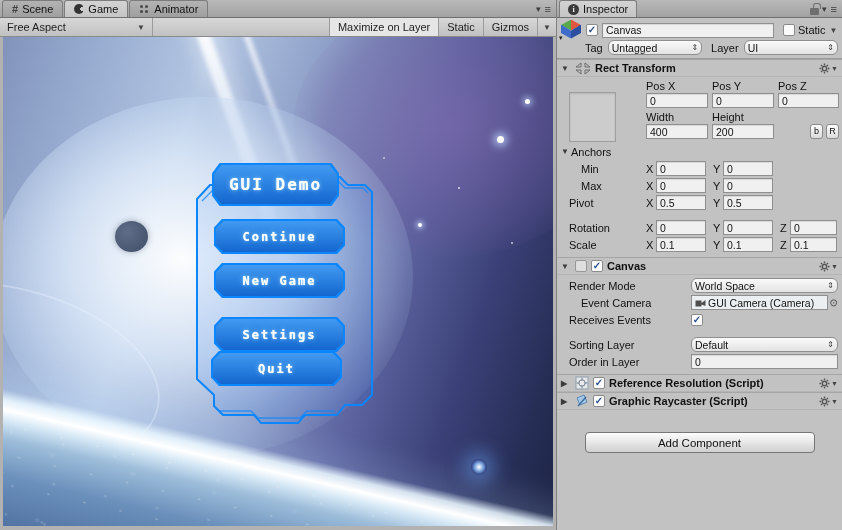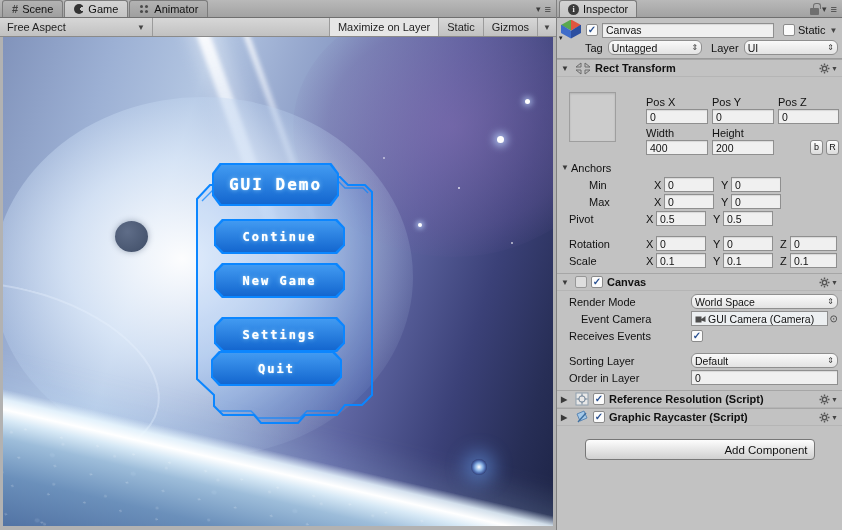--- a/index.html
+++ b/index.html
@@ -117,23 +117,23 @@
   .axfield.wide { width:47px; margin-right:0; }
   .labelcol { width:77px; flex:0 0 auto; }
   .valuecol { flex:1; }
   .minibtn { width:13px; height:15px; background:linear-gradient(#fdfdfd,#dcdcdc); border:1px solid #8a8a8a;
     border-radius:3px; font-size:9px; text-align:center; line-height:13px; margin-left:3px; }
   .anchor-preview { position:absolute; left:12px; top:33px; width:47px; height:50px; background:#cccccc;
     border:1px solid #9e9e9e; box-shadow:inset 0 1px 2px rgba(0,0,0,.12); }
   #rect-section { position:relative; }
   .sep-gap { height:8px; }
 
-  #add-component { display:block; margin:13px auto 0 auto; width:230px; height:21px;
+  #add-component { display:block; margin:22px auto 0 auto; width:230px; height:21px;
     background:linear-gradient(#fdfdfd,#d0d0d0); border:1px solid #777; border-radius:4px;
-    font-size:11.5px; color:#111; text-align:right; line-height:19px; }
+    font-size:11.5px; color:#111; text-align:center; line-height:19px; }
 
   
   .icon-hash { font-size:11px; font-weight:bold; color:#3f3f3f; }
   .pac { width:10px; height:10px; border-radius:50%;
     background:conic-gradient(from 0deg, #333 0 55deg, rgba(0,0,0,0) 55deg 125deg, #333 125deg 360deg); }
   .animdots { width:3px; height:3px; border-radius:50%; background:#4a4a4a;
     box-shadow:5px 0 0 #4a4a4a, 0 5px 0 #4a4a4a, 5px 5px 0 #4a4a4a; margin:0 7px 5px 1px; }
   .info-i { width:11px; height:11px; border-radius:50%; background:#3b3b3b; color:#eee; font-size:8px;
     font-weight:bold; text-align:center; line-height:11px; font-family:"Liberation Serif",serif; }
   .cube { position:relative; width:20px; height:21px; flex:0 0 auto; margin-right:5px; }
@@ -142,21 +142,21 @@
     background:linear-gradient(90deg,#5aa84e 50%, #e0563f 50%); }
   .cube .lf { position:absolute; left:0; top:5px; width:10px; height:14px;
     clip-path:polygon(0 0,100% 45%,100% 100%,0 60%); background:#3f6cc9; }
   .cube .rt2 { position:absolute; left:10px; top:5px; width:10px; height:14px;
     clip-path:polygon(0 45%,100% 0,100% 60%,0 100%); background:#2c4fa0; }
   .cube .dd { position:absolute; left:-2px; bottom:-1px; font-size:7px; color:#222; }
   .canvas-ico { width:12px; height:12px; background:#dedede; border:1px solid #979797; border-radius:2px; flex:0 0 auto; }
   .sq { flex:0 0 auto; display:flex; }
 
   .comp-title { white-space:nowrap; }
-  .indent1 { padding-left:32px; }
+  .indent1 { padding-left:24px; }
 </style>
 </head>
 <body>
 
 <div id="left-panel">
   <div class="tabstrip">
     <div class="tab">
       <span class="icon-hash">#</span>
       <span>Scene</span>
     </div>
@@ -288,21 +288,21 @@
           <circle cx="5.5" cy="5.5" r="2.2"></circle>
               <path d="M5.5 0.5 v1.6 M5.5 8.9 v1.6 M0.5 5.5 h1.6 M8.9 5.5 h1.6 M2 2 l1.1 1.1 M7.9 7.9 L9 9 M9 2 L7.9 3.1 M3.1 7.9 L2 9"></path>
         </g>
           </svg>
           <span class="dd-arrow">▼</span>
       </span>
     </div>
 
     <div class="anchor-preview"></div>
 
-    <div class="grid3" style="margin-top:19px;">
+    <div class="grid3" style="margin-top:3px;">
       <span class="cell">Pos X</span>
       <span class="cell">Pos Y</span>
       <span class="cell">Pos Z</span>
     </div>
     <div class="grid3" style="margin-top:1px;">
       <input class="numfield cell" value="0" style="">
       <input class="numfield cell" value="0" style="">
       <input class="numfield cell" value="0" style="">
     </div>
     <div class="grid3" style="margin-top:3px;">

